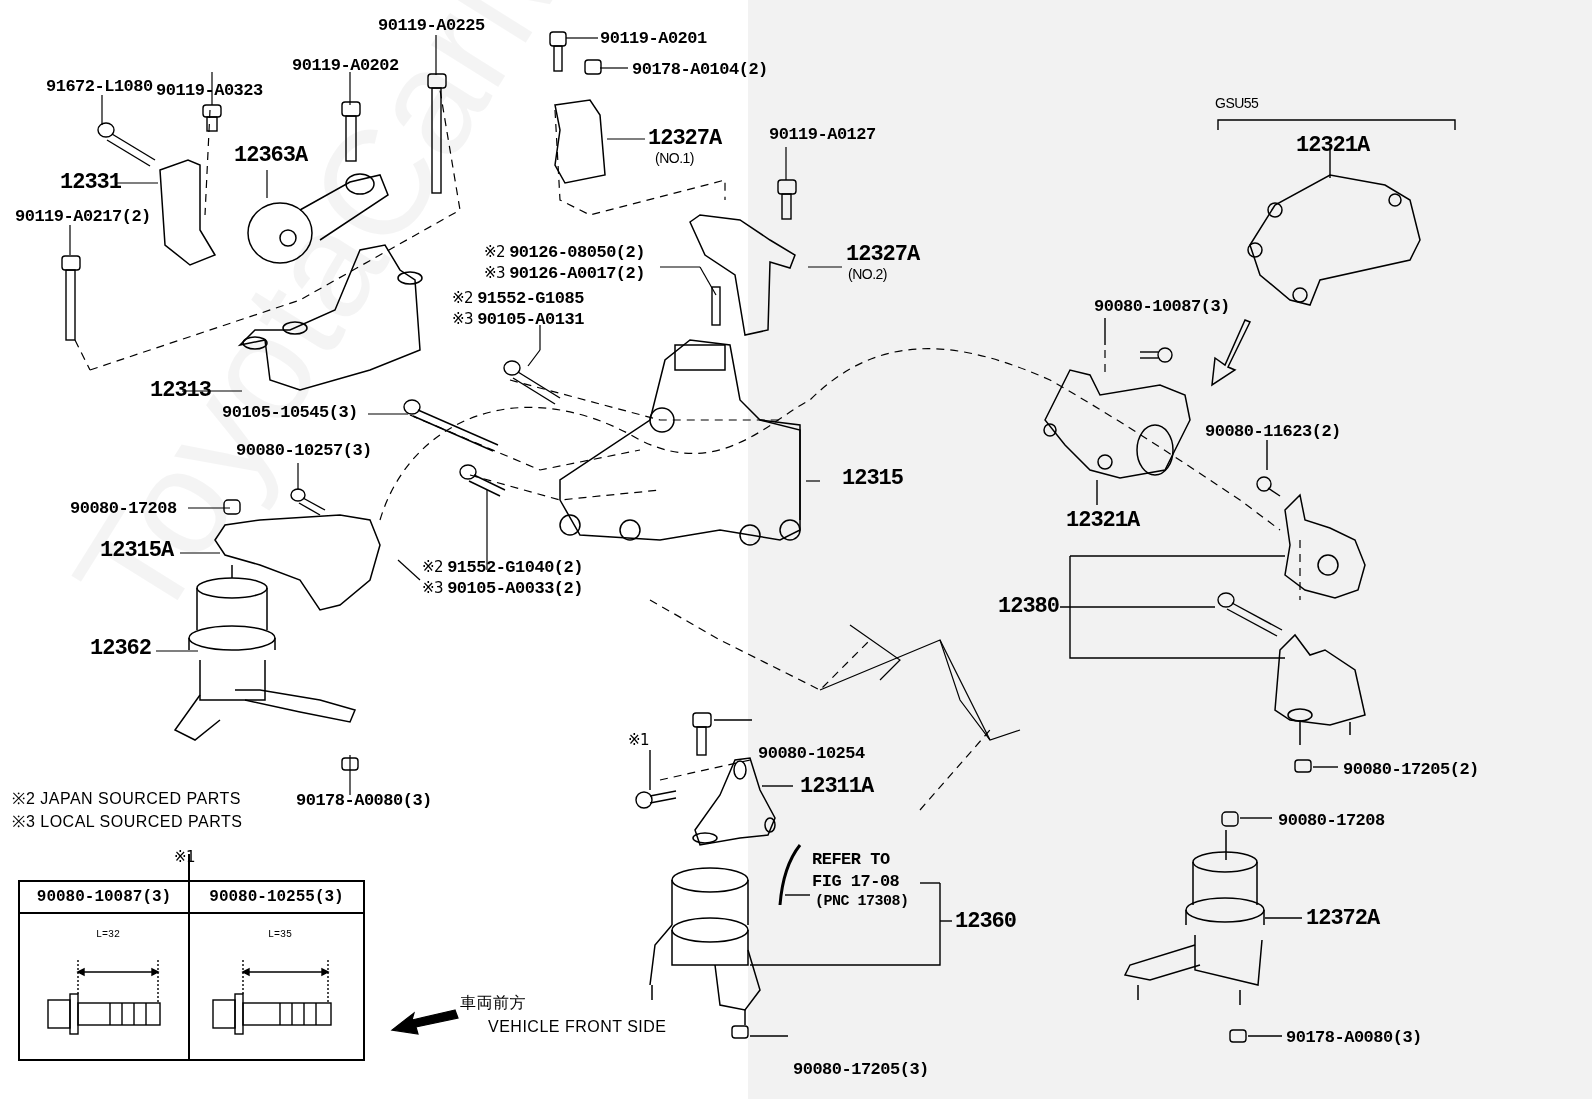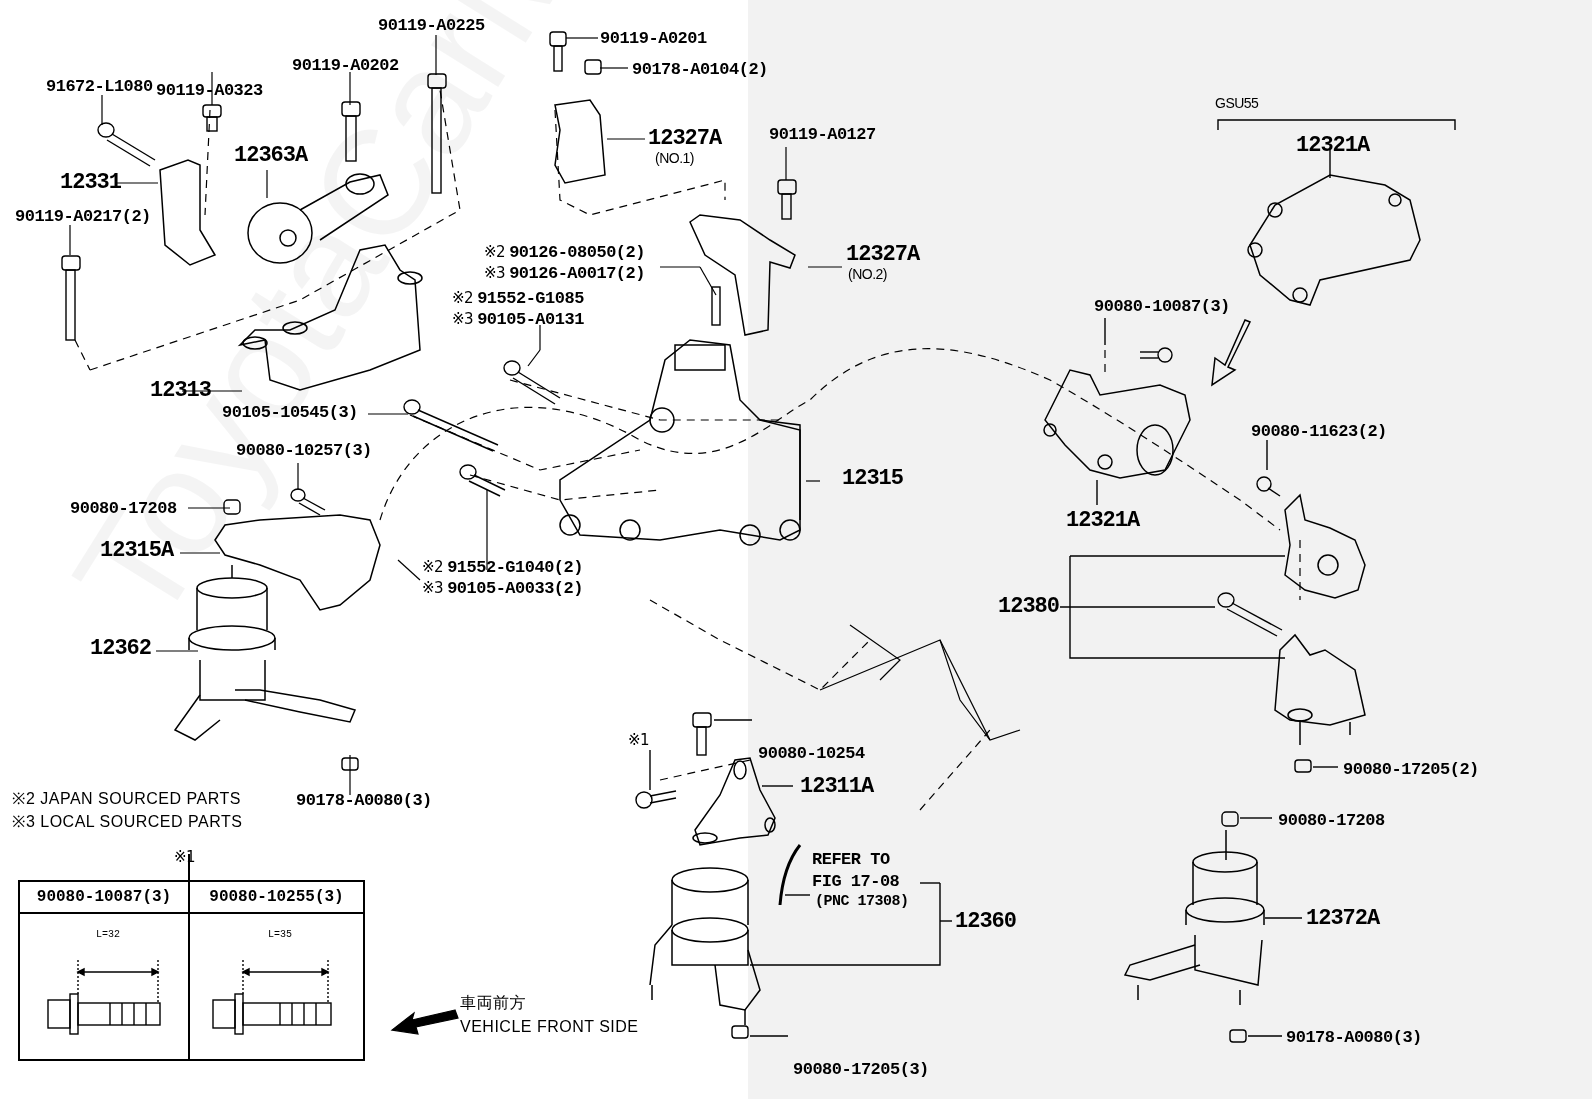--- a/index.html
+++ b/index.html
@@ -321,21 +321,21 @@
   <div class="lbl big" style="left:100px;top:540px;">12315A</div>
   <div class="lbl big" style="left:842px;top:468px;">12315</div>
   <div class="lbl" style="left:422px;top:559px;"><span class="mark">※2</span><span>91552-G1040(2)</span></div>
   <div class="lbl" style="left:422px;top:580px;"><span class="mark">※3</span><span>90105-A0033(2)</span></div>
   <div class="lbl big" style="left:90px;top:638px;">12362</div>
   <div class="lbl" style="left:296px;top:792px;">90178-A0080(3)</div>
 
   <div class="lbl sub" style="left:1215px;top:96px;">GSU55</div>
   <div class="lbl big" style="left:1296px;top:135px;">12321A</div>
   <div class="lbl" style="left:1094px;top:298px;">90080-10087(3)</div>
-  <div class="lbl" style="left:1251px;top:423px;">90080-11623(2)</div>
+  <div class="lbl" style="left:1205px;top:423px;">90080-11623(2)</div>
   <div class="lbl big" style="left:1066px;top:510px;">12321A</div>
   <div class="lbl big" style="left:998px;top:596px;">12380</div>
   <div class="lbl" style="left:1343px;top:761px;">90080-17205(2)</div>
   <div class="lbl" style="left:1278px;top:812px;">90080-17208</div>
   <div class="lbl big" style="left:1306px;top:908px;">12372A</div>
   <div class="lbl" style="left:1286px;top:1029px;">90178-A0080(3)</div>
 
   <div class="lbl" style="left:758px;top:737px;margin-top:8px;">90080-10254</div>
   <div class="lbl mark" style="left:628px;top:733px;">※1</div>
   <div class="lbl big" style="left:800px;top:776px;">12311A</div>
@@ -351,16 +351,16 @@
   <div class="lbl mark" style="left:174px;top:850px;">※1</div>
   <div class="table-box">
     <div class="divider"></div>
     <div class="hdr col1">90080-10087(3)</div>
     <div class="hdr col2">90080-10255(3)</div>
   </div>
   <div class="lenlbl" style="left:96px;top:929px;">L=32</div>
   <div class="lenlbl" style="left:268px;top:929px;">L=35</div>
 
   <div class="lbl note" style="left:460px;top:995px;">車両前方</div>
-  <div class="lbl note" style="left:460px;top:1019px;">VEHICLE FRONT SIDE</div>
+  <div class="lbl note" style="left:488px;top:1019px;">VEHICLE FRONT SIDE</div>
 
   <div class="lbl fig-id" style="left:1484px;top:1107px;">118819E</div>
 </div>
 
 </body></html>

